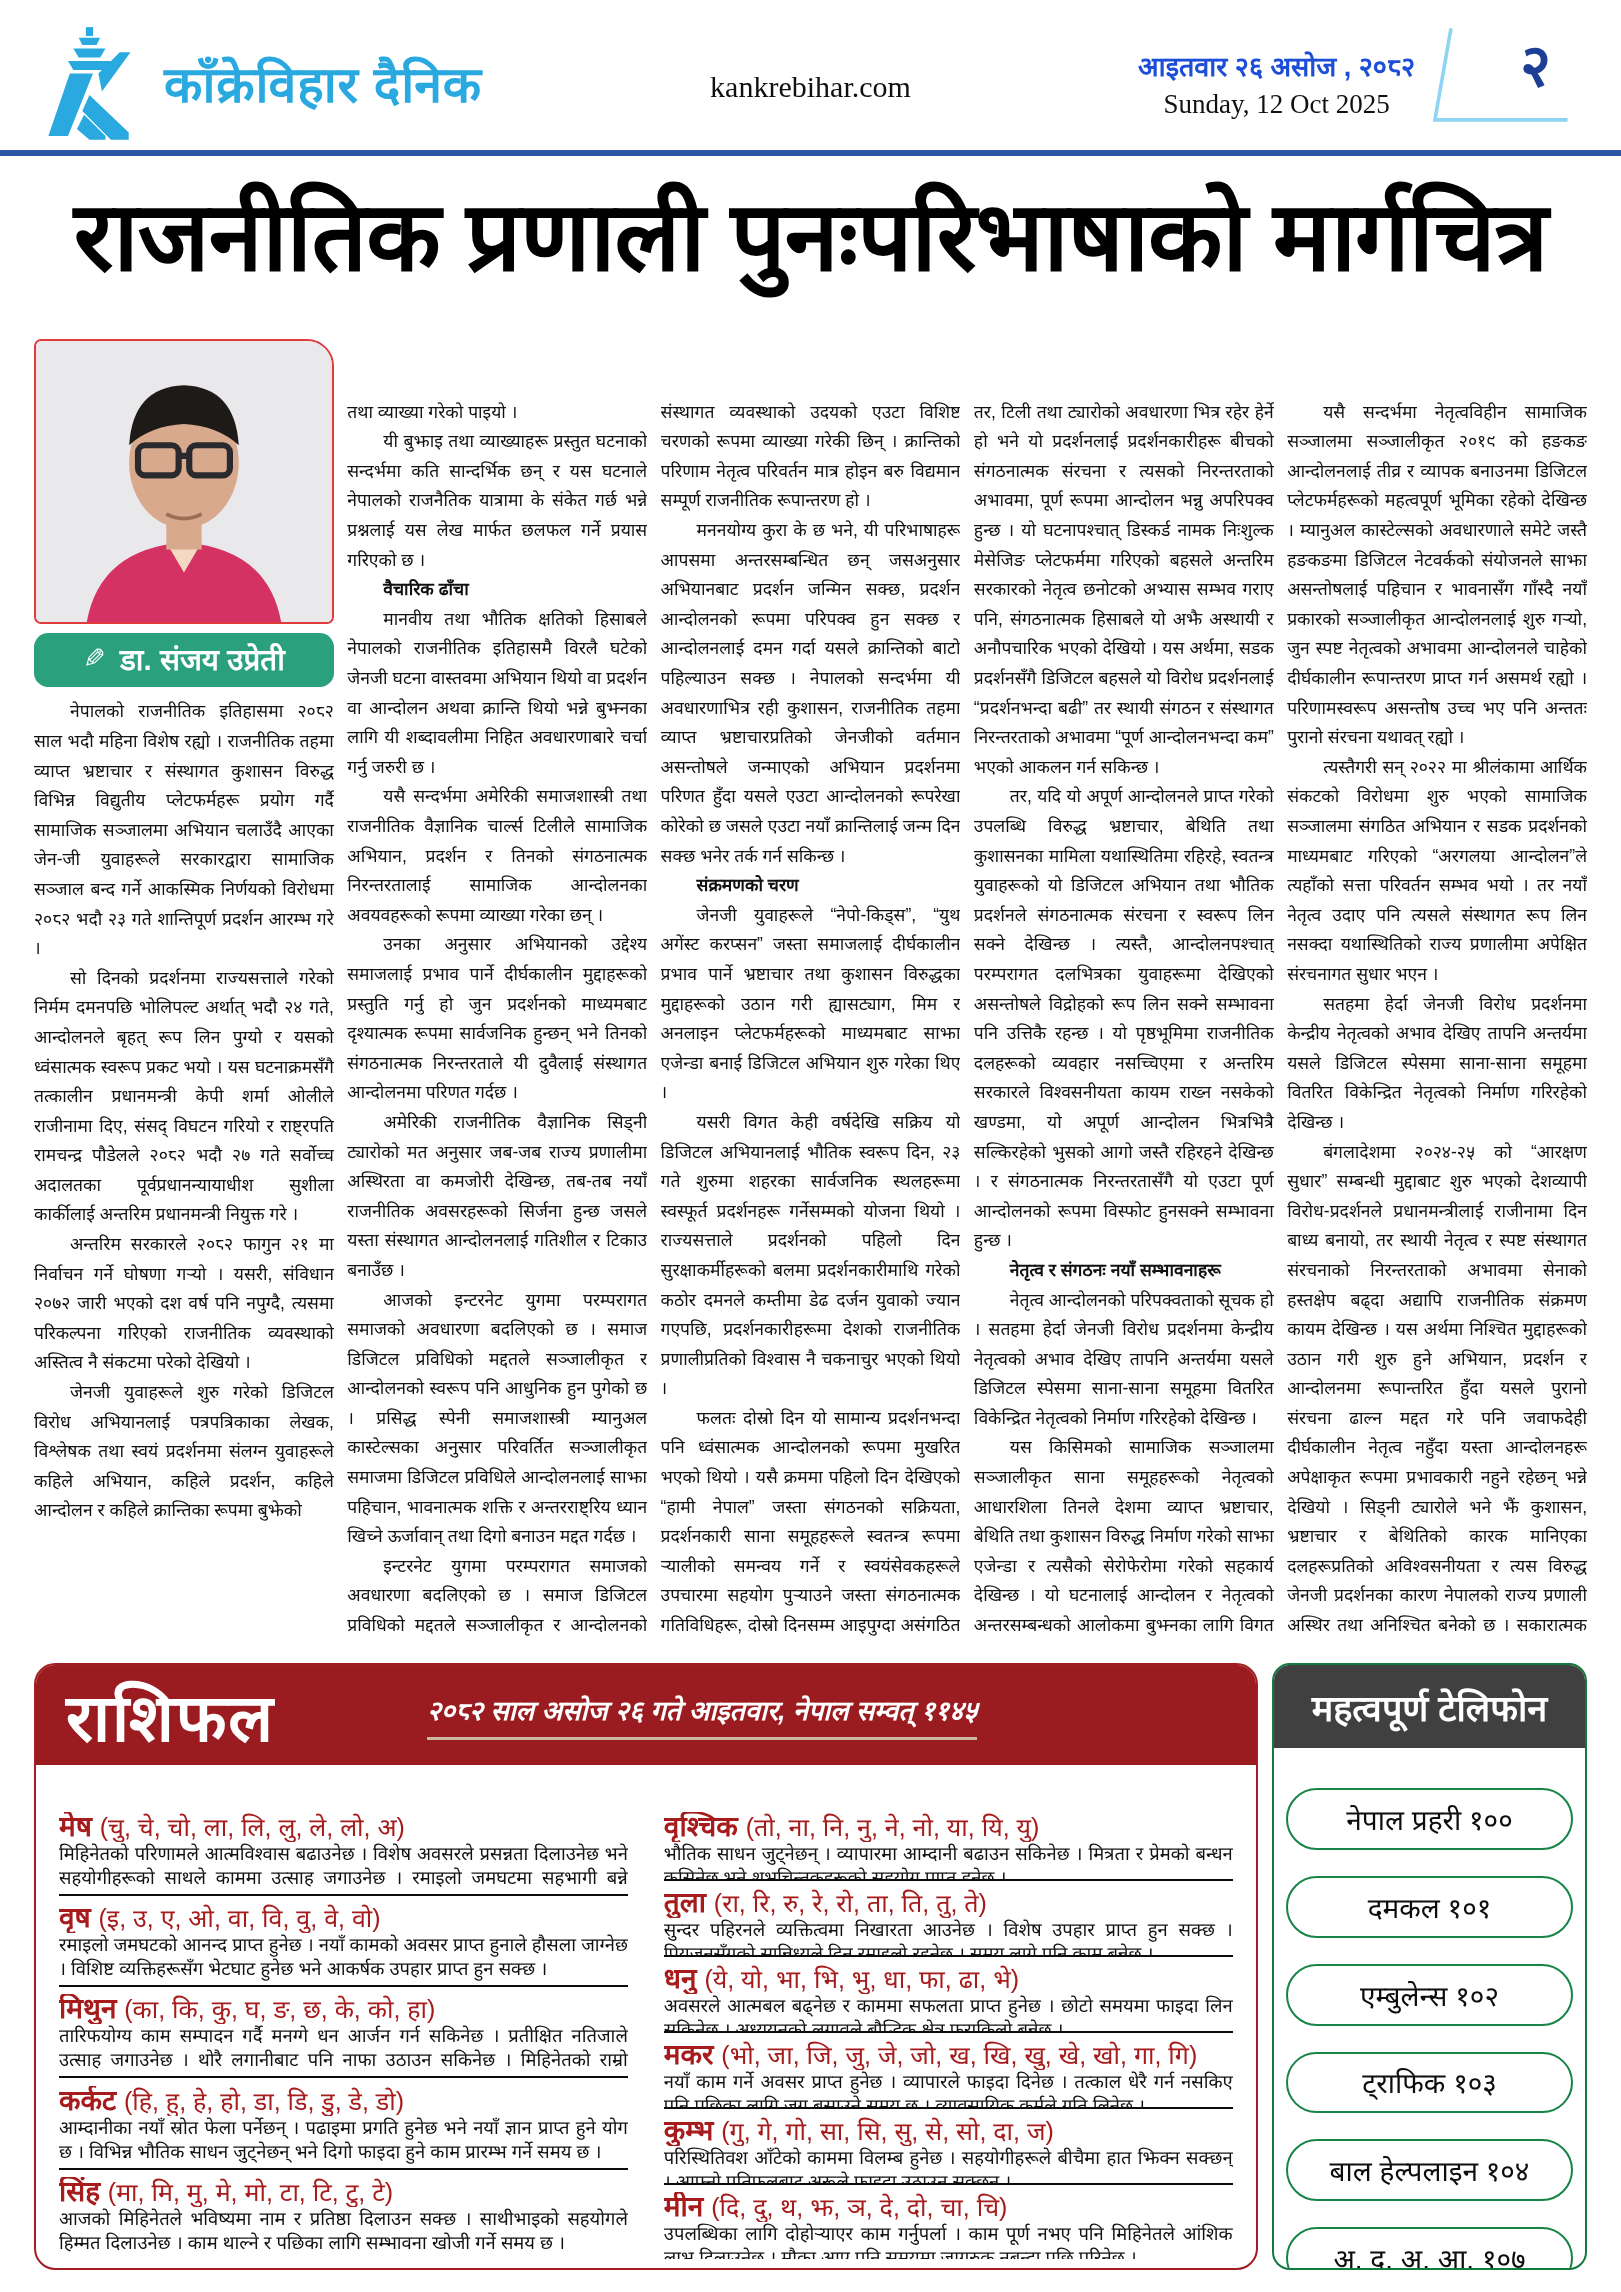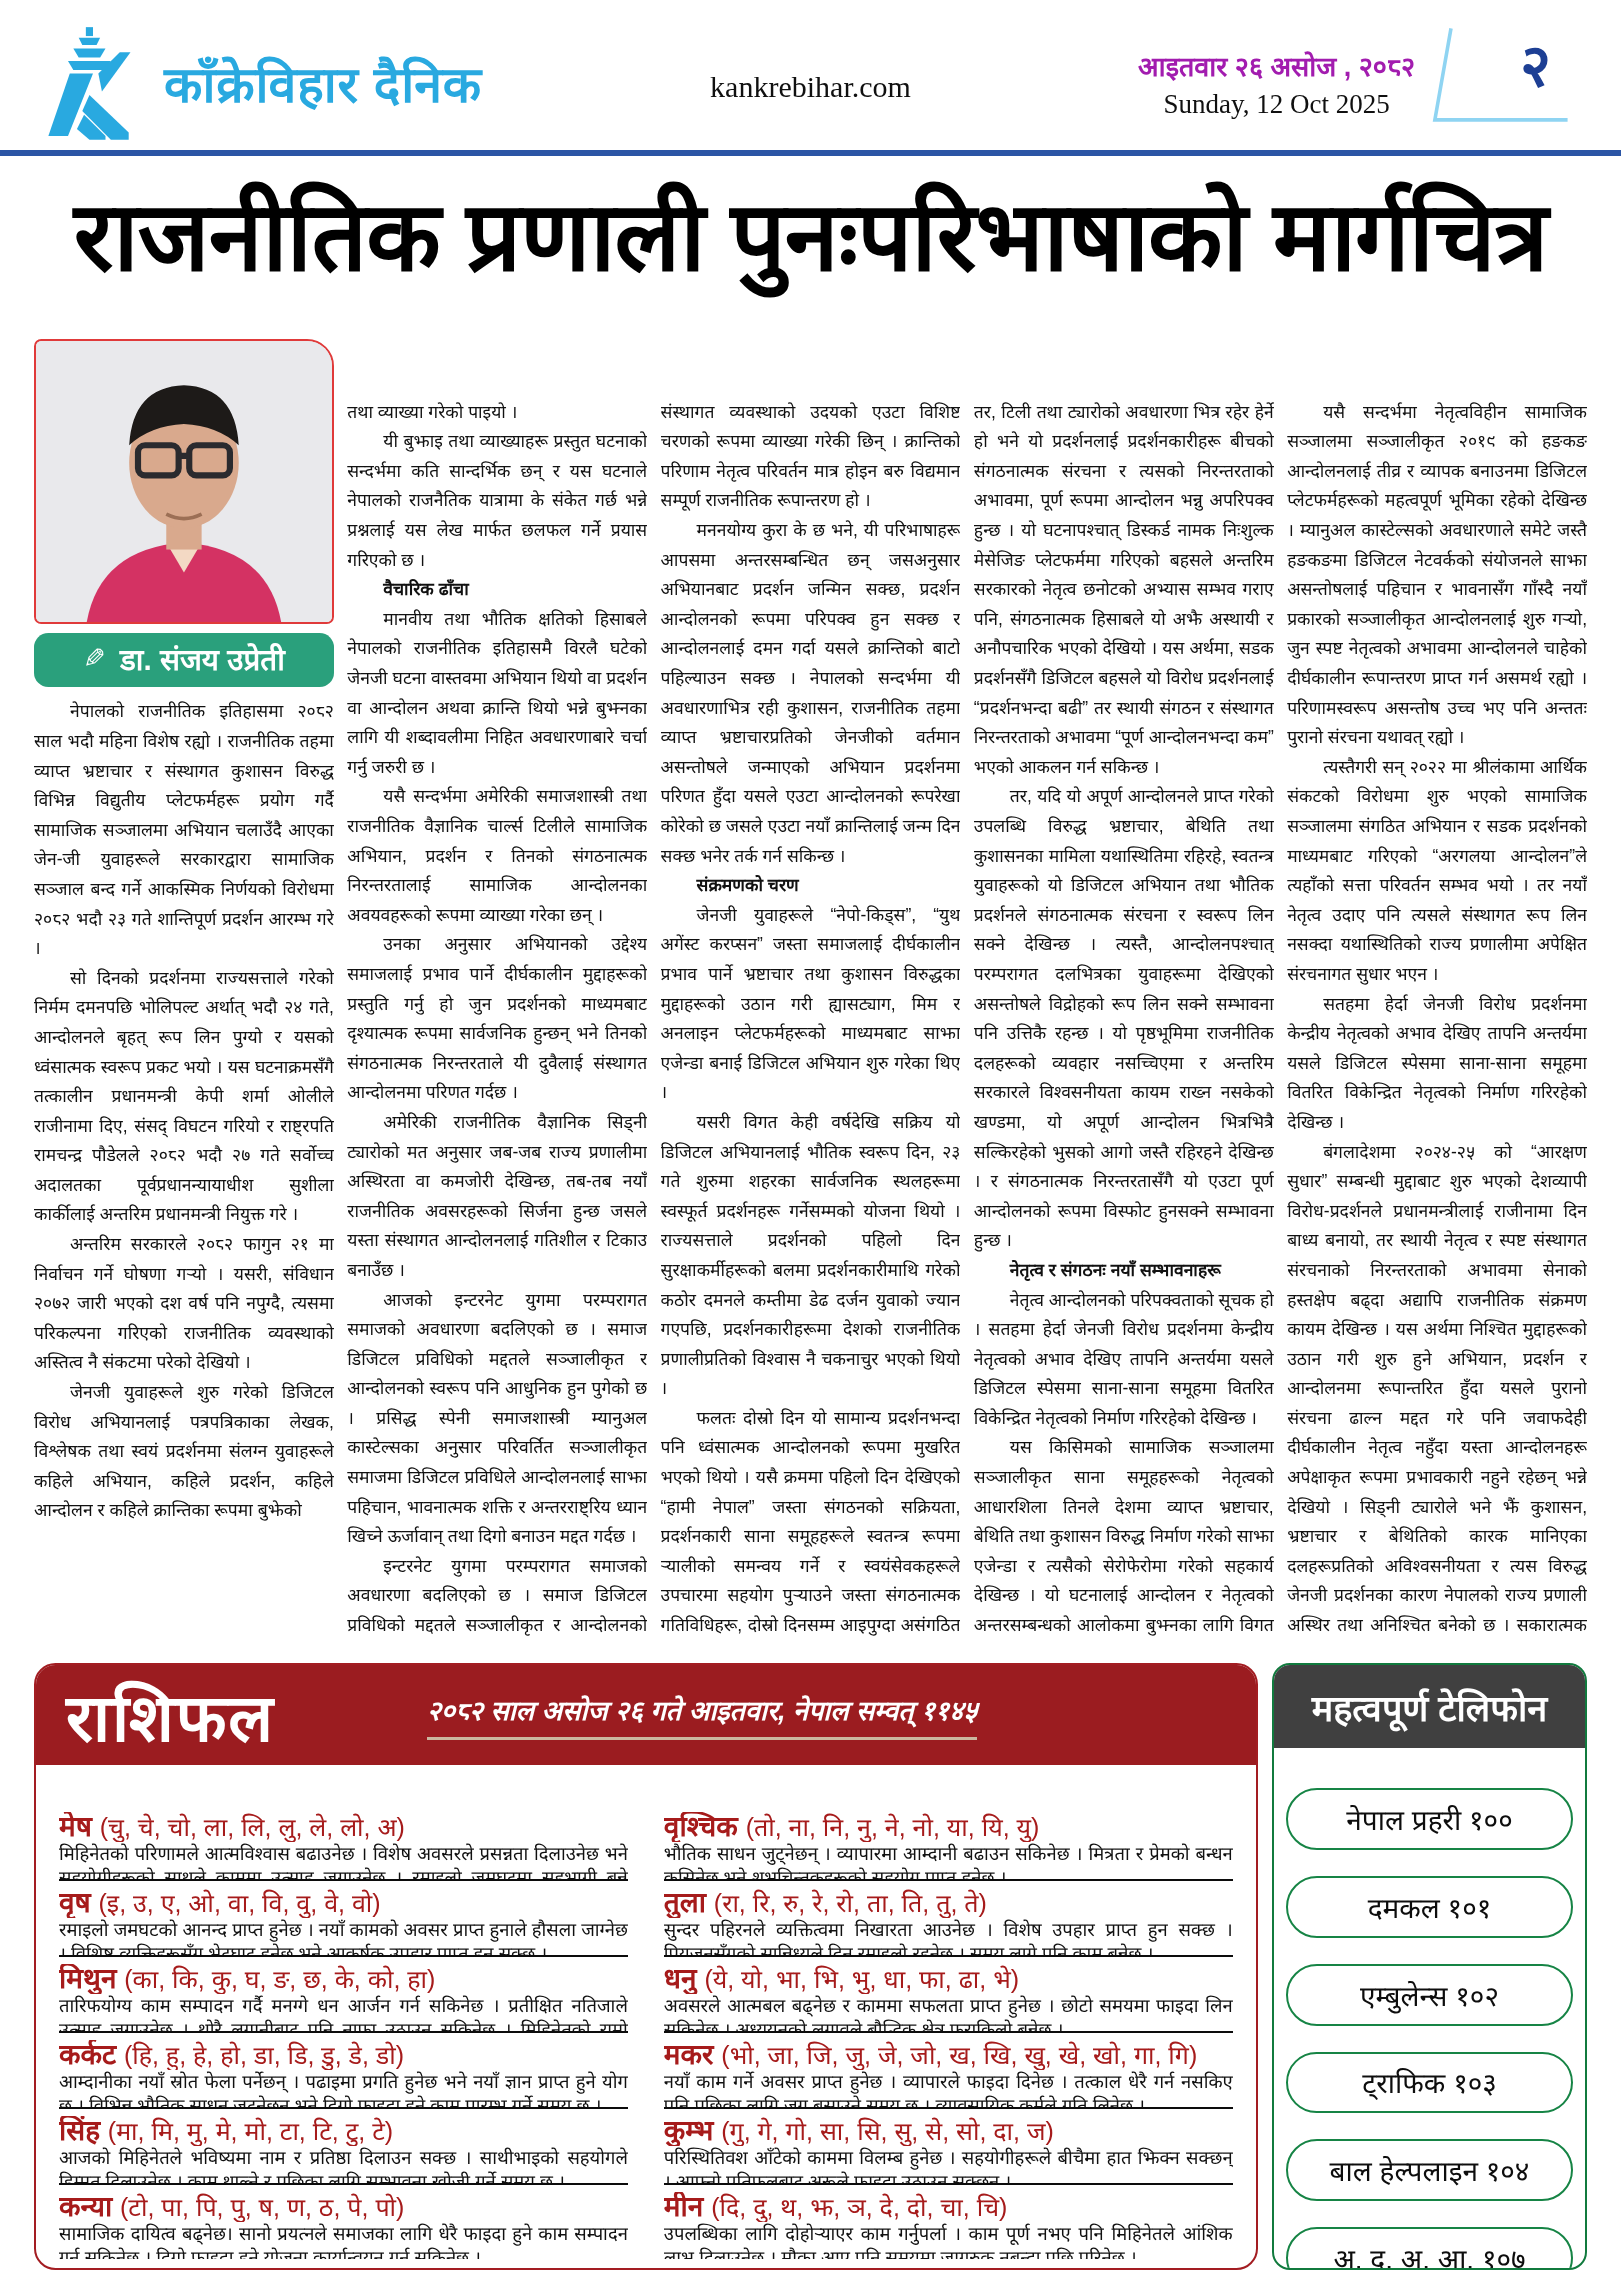--- a/index.html
+++ b/index.html
@@ -8,21 +8,21 @@
          font-family:"Liberation Sans","DejaVu Sans",sans-serif; color:#111; }
 
   
   .masthead { position:relative; height:150px; padding:19.7px 34px 0 34px; }
   .logo-group { position:absolute; left:43px; top:25px; display:flex; align-items:center; gap:21px; }
   .logo-icon svg { display:block; }
   .logo-text { color:#29a9e0; font-size:50px; font-weight:bold; letter-spacing:0.9px; }
   .site-url { position:absolute; left:0; right:0; top:70px; text-align:center;
               font-family:"Liberation Serif","DejaVu Serif",serif; font-size:30px; color:#101010; }
   .date-block { position:absolute; right:206px; top:47px; text-align:center; }
-  .date-np { font-size:27px; font-weight:bold; color:#a21caf; }
+  .date-np { font-size:27px; font-weight:bold; color:#1d4ed8; }
   .date-en { font-family:"Liberation Serif","DejaVu Serif",serif; font-size:27px; color:#101010; margin-top:5.4px; }
   .page-corner { position:absolute; right:30px; top:23px; width:167px; height:113px; }
   .page-num { position:absolute; right:70px; top:23px; font-size:59px; font-weight:bold; color:#1d3f94; }
   .header-rule { height:6.3px; background:#2b55a5; }
 
   
   .headline { margin:5.4px 54px 0; text-align:center; font-size:97px; line-height:150px;
               font-weight:800; color:#000; letter-spacing:-0.9px; white-space:nowrap; }
 
   
@@ -192,24 +192,20 @@
             <div class="z-text">तारिफयोग्य काम सम्पादन गर्दै मनग्गे धन आर्जन गर्न सकिनेछ । प्रतीक्षित नतिजाले उत्साह जगाउनेछ । थोरै लगानीबाट पनि नाफा उठाउन सकिनेछ । मिहिनेतको राम्रो परिणाम प्राप्त हुनेछ ।</div>
           </div>
           <div class="z-entry">
             <div class="z-head"><span class="z-name">कर्कट </span>(हि, हु, हे, हो, डा, डि, डु, डे, डो)</div>
             <div class="z-text">आम्दानीका नयाँ स्रोत फेला पर्नेछन् । पढाइमा प्रगति हुनेछ भने नयाँ ज्ञान प्राप्त हुने योग छ । विभिन्न भौतिक साधन जुट्नेछन् भने दिगो फाइदा हुने काम प्रारम्भ गर्ने समय छ ।</div>
           </div>
           <div class="z-entry">
             <div class="z-head"><span class="z-name">सिंह </span>(मा, मि, मु, मे, मो, टा, टि, टु, टे)</div>
             <div class="z-text">आजको मिहिनेतले भविष्यमा नाम र प्रतिष्ठा दिलाउन सक्छ । साथीभाइको सहयोगले हिम्मत दिलाउनेछ । काम थाल्ने र पछिका लागि सम्भावना खोजी गर्ने समय छ ।</div>
           </div>
-          <div class="z-entry">
-            <div class="z-head"><span class="z-name">कन्या </span>(टो, पा, पि, पु, ष, ण, ठ, पे, पो)</div>
-            <div class="z-text">सामाजिक दायित्व बढ्नेछ। सानो प्रयत्नले समाजका लागि धेरै फाइदा हुने काम सम्पादन गर्न सकिनेछ । दिगो फाइदा हुने योजना कार्यान्वयन गर्न सकिनेछ ।</div>
-          </div>
         </div>
       <div class="z-col">
           <div class="z-entry">
             <div class="z-head"><span class="z-name">वृश्चिक </span>(तो, ना, नि, नु, ने, नो, या, यि, यु)</div>
             <div class="z-text">भौतिक साधन जुट्नेछन् । व्यापारमा आम्दानी बढाउन सकिनेछ । मित्रता र प्रेमको बन्धन कसिनेछ भने शुभचिन्तकहरूको सहयोग प्राप्त हुनेछ ।</div>
           </div>
           <div class="z-entry">
             <div class="z-head"><span class="z-name">तुला </span>(रा, रि, रु, रे, रो, ता, ति, तु, ते)</div>
             <div class="z-text">सुन्दर पहिरनले व्यक्तित्वमा निखारता आउनेछ । विशेष उपहार प्राप्त हुन सक्छ । प्रियजनसँगको सान्निध्यले दिन रमाइलो रहनेछ । समय लागे पनि काम बन्नेछ ।</div>
           </div>

